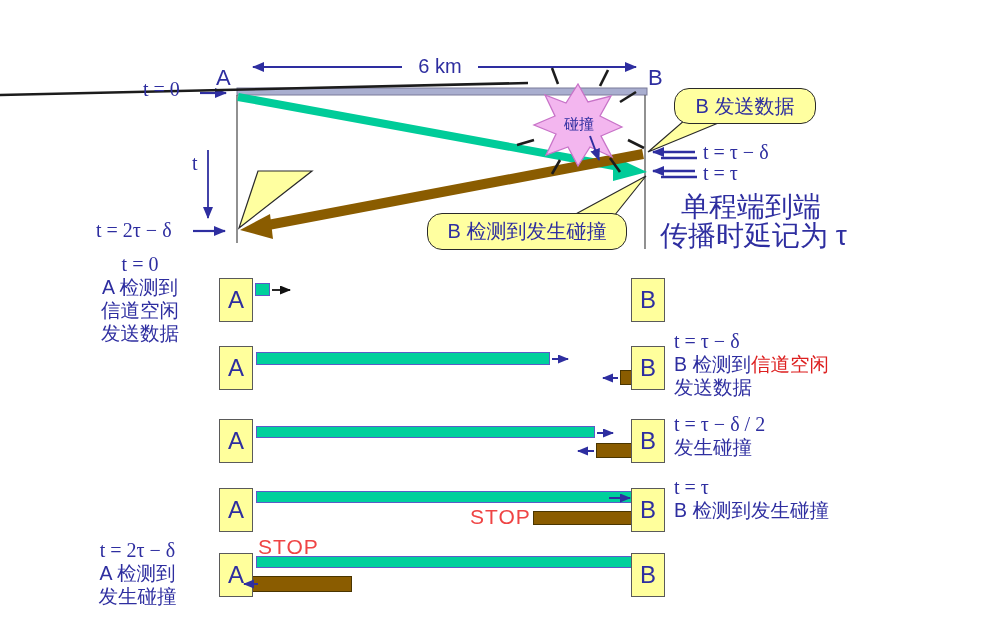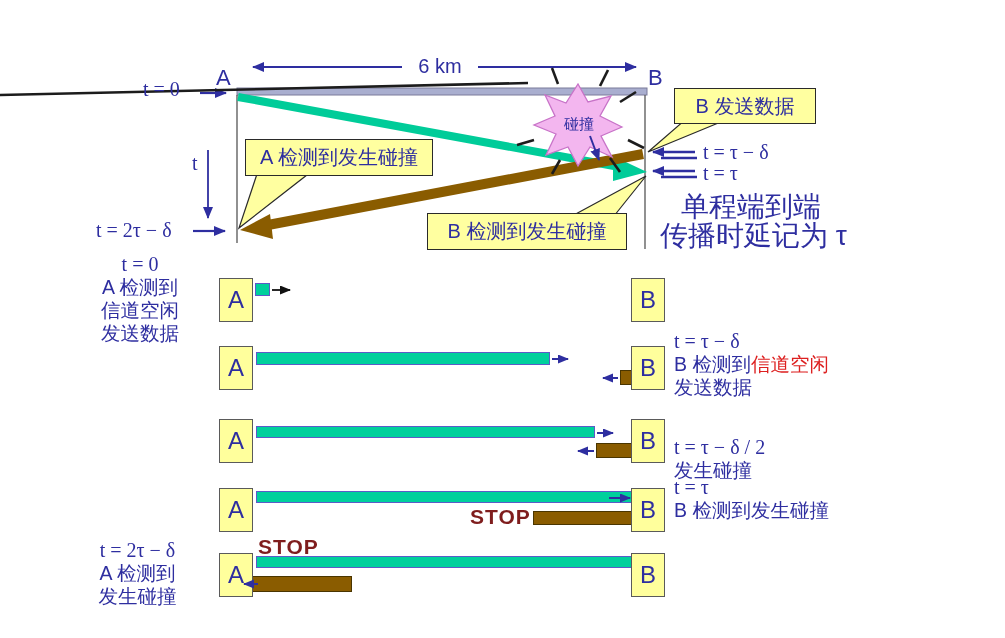--- a/index.html
+++ b/index.html
@@ -7,24 +7,24 @@
          font-family:"Liberation Sans", sans-serif;color:#2e2ea0;}
   .lbl{position:absolute;color:#2e2ea0;font-size:19.5px;line-height:23px;white-space:nowrap;}
   .math{font-family:"Liberation Serif", serif;font-size:20px;}
   .center{text-align:center;}
   .node-box{position:absolute;width:34px;height:44px;background:#ffff9c;border:1.6px solid #5a5a5a;
             box-sizing:border-box;display:flex;align-items:center;justify-content:center;
             font-size:24px;color:#2e2ea0;}
   .bar{position:absolute;box-sizing:border-box;}
   .bar-green{background:#00d09c;border:1px solid #5b5bc8;}
   .bar-brown{background:#8a5c00;border:1px solid #4a3500;}
-  .callout{position:absolute;background:#ffffa0;border:1.4px solid #2a2a2a;border-radius:0;
+  .callout{position:absolute;background:#ffffa0;border:1.4px solid #2a2a2a;border-radius:15px;
            display:flex;align-items:center;justify-content:center;font-size:20px;color:#2e2ea0;
            white-space:nowrap;text-align:right;}
-  .stop{position:absolute;color:#7f1d1d;font-weight:bold;font-size:21px;letter-spacing:1px;}
+  .stop{position:absolute;color:#ef4444;font-weight:normal;font-size:21px;letter-spacing:1px;}
   .red{color:#dd2020;}
   svg{position:absolute;left:0;top:0;pointer-events:none;}
 </style>
 </head>
 <body>
 
 <div id="stage">
 
   <svg width="1005" height="638" viewBox="0 0 1005 638">
     <defs>
@@ -79,21 +79,20 @@
     <line x1="697" y1="177" x2="661" y2="177" stroke="#2e2ea0" stroke-width="2.4"></line>
   </svg>
 
   <div class="lbl" style="left:216px;top:66px;font-size:22px;">A</div>
   <div class="lbl" style="left:648px;top:66px;font-size:22px;">B</div>
   <div class="lbl center" style="left:402px;top:55px;width:76px;font-size:20px;">6 km</div>
   <div class="lbl math" style="left:143px;top:78px;">t = 0</div>
   <div class="lbl math" style="left:192px;top:152px;">t</div>
   <div class="lbl math" style="left:96px;top:219px;">t = 2τ − δ</div>
 
-  <div class="callout" style="left:245px;top:139px;width:186px;height:35px;">A 检测到发生碰撞</div>
   <div class="callout" style="left:427px;top:213px;width:198px;height:35px;">B 检测到发生碰撞</div>
   <div class="callout" style="left:674px;top:88px;width:140px;height:34px;">B 发送数据</div>
 
   <div class="lbl" style="left:546px;top:112px;width:66px;text-align:center;font-size:15px;">碰撞</div>
 
   <div class="lbl math" style="left:703px;top:141px;">t = τ − δ</div>
   <div class="lbl math" style="left:703px;top:162px;">t = τ</div>
 
   <div class="lbl center" style="left:660px;top:192px;width:182px;font-size:28px;line-height:29px;">
     <div>单程端到端</div>
@@ -134,21 +133,21 @@
   <div class="node-box" style="left:631px;top:488px;">B</div>
   <div class="node-box" style="left:219px;top:553px;">A</div>
   <div class="node-box" style="left:631px;top:553px;">B</div>
 
   <div class="lbl" style="left:674px;top:330px;">
     <div class="math">t = τ − δ</div>
     <div><span>B 检测到</span><span class="red">信道空闲</span></div>
     <div>发送数据</div>
   </div>
 
-  <div class="lbl" style="left:674px;top:413px;margin-top:23px;">
+  <div class="lbl" style="left:674px;top:413px;">
     <div class="math">t = τ − δ / 2</div>
     <div>发生碰撞</div>
   </div>
 
   <div class="lbl" style="left:674px;top:476px;">
     <div class="math">t = τ</div>
     <div>B 检测到发生碰撞</div>
   </div>
 
   <div class="lbl center" style="left:70px;top:539px;width:135px;">

